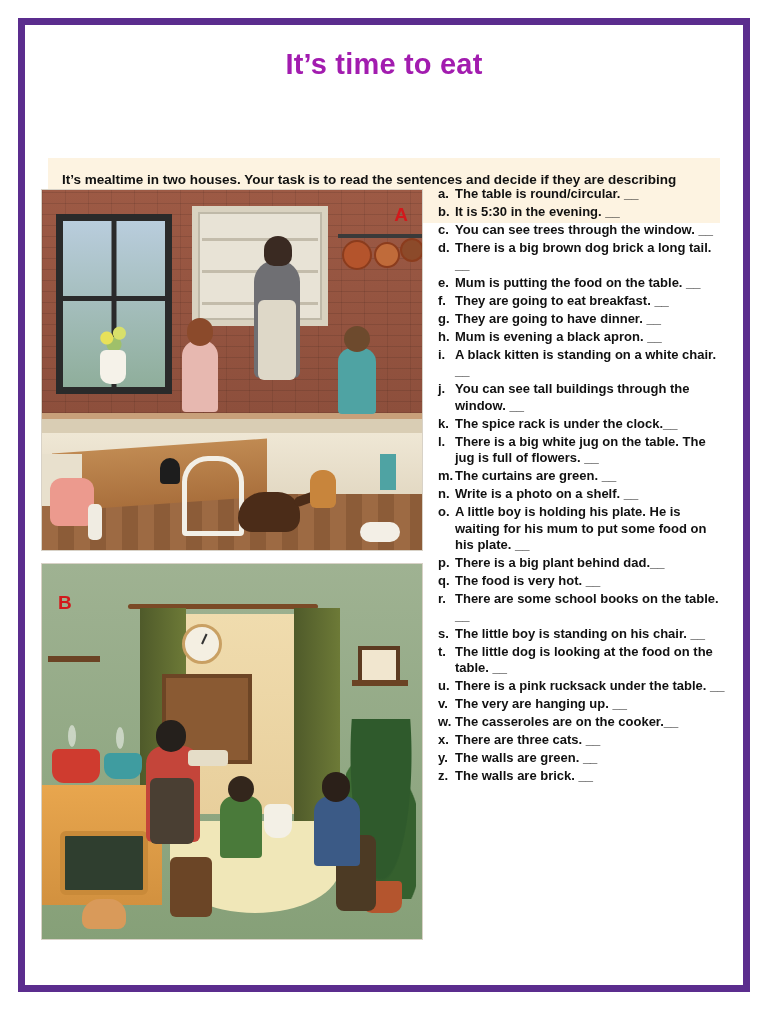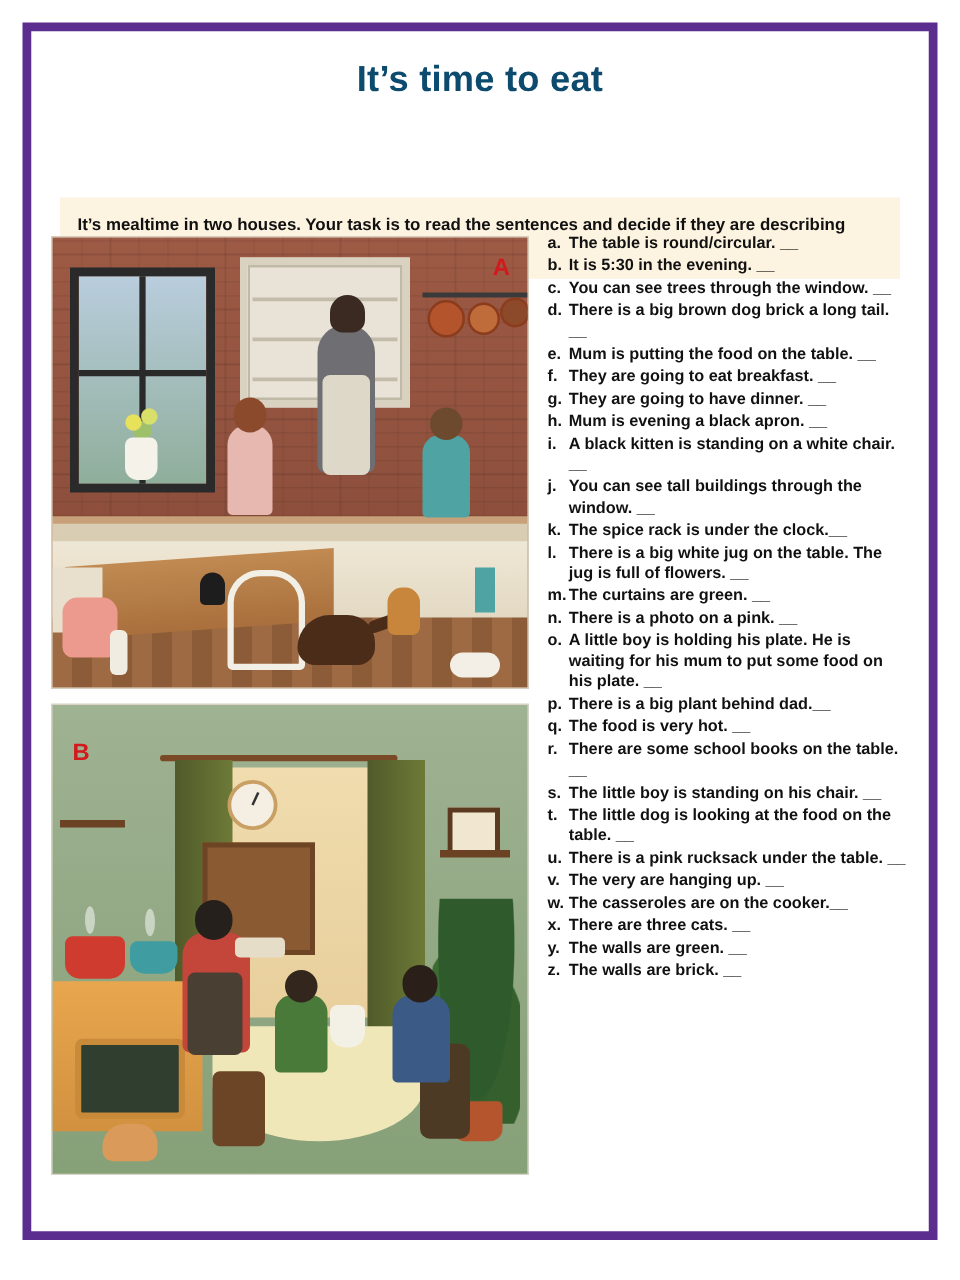--- a/index.html
+++ b/index.html
@@ -31,21 +31,21 @@
     border: 7px solid #5b2d8e;
     box-sizing: border-box;
     background: #ffffff;
   }
   .title {
     position: absolute;
     left: 40px;
     top: 48px;
     width: 688px;
     text-align: center;
-    color: #0c4a6e;
+    color: #a21caf;
     font-size: 29px;
     font-weight: bold;
     letter-spacing: 0.2px;
   }
   .instructions {
     position: absolute;
     left: 48px;
     top: 112px;
     width: 672px;
     background: #fdf3e1;
@@ -495,21 +495,21 @@
       <div class="sentence">
         <span class="s-letter">l.</span>
         <span class="s-text">There is a big white jug on the table. The jug is full of flowers. __</span>
       </div>
       <div class="sentence">
         <span class="s-letter">m.</span>
         <span class="s-text">The curtains are green. __</span>
       </div>
       <div class="sentence">
         <span class="s-letter">n.</span>
-        <span class="s-text">There is a photo on a pink. __</span>
+        <span class="s-text">Write is a photo on a shelf. __</span>
       </div>
       <div class="sentence">
         <span class="s-letter">o.</span>
         <span class="s-text">A little boy is holding his plate. He is waiting for his mum to put some food on his plate. __</span>
       </div>
       <div class="sentence">
         <span class="s-letter">p.</span>
         <span class="s-text">There is a big plant behind dad.__</span>
       </div>
       <div class="sentence">

